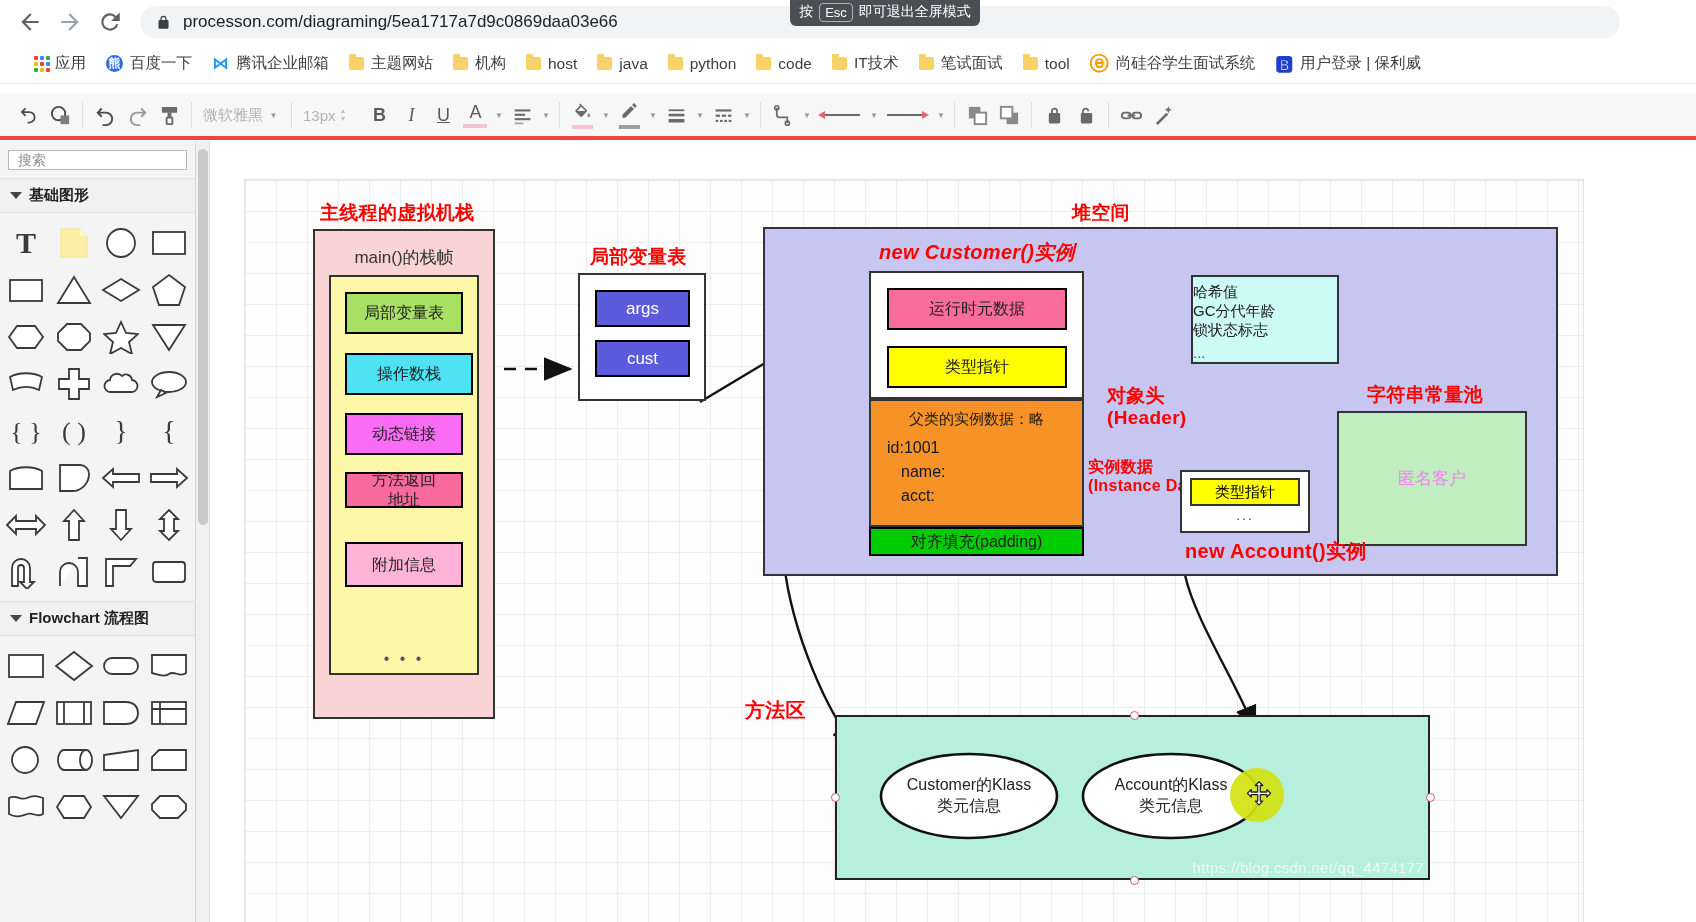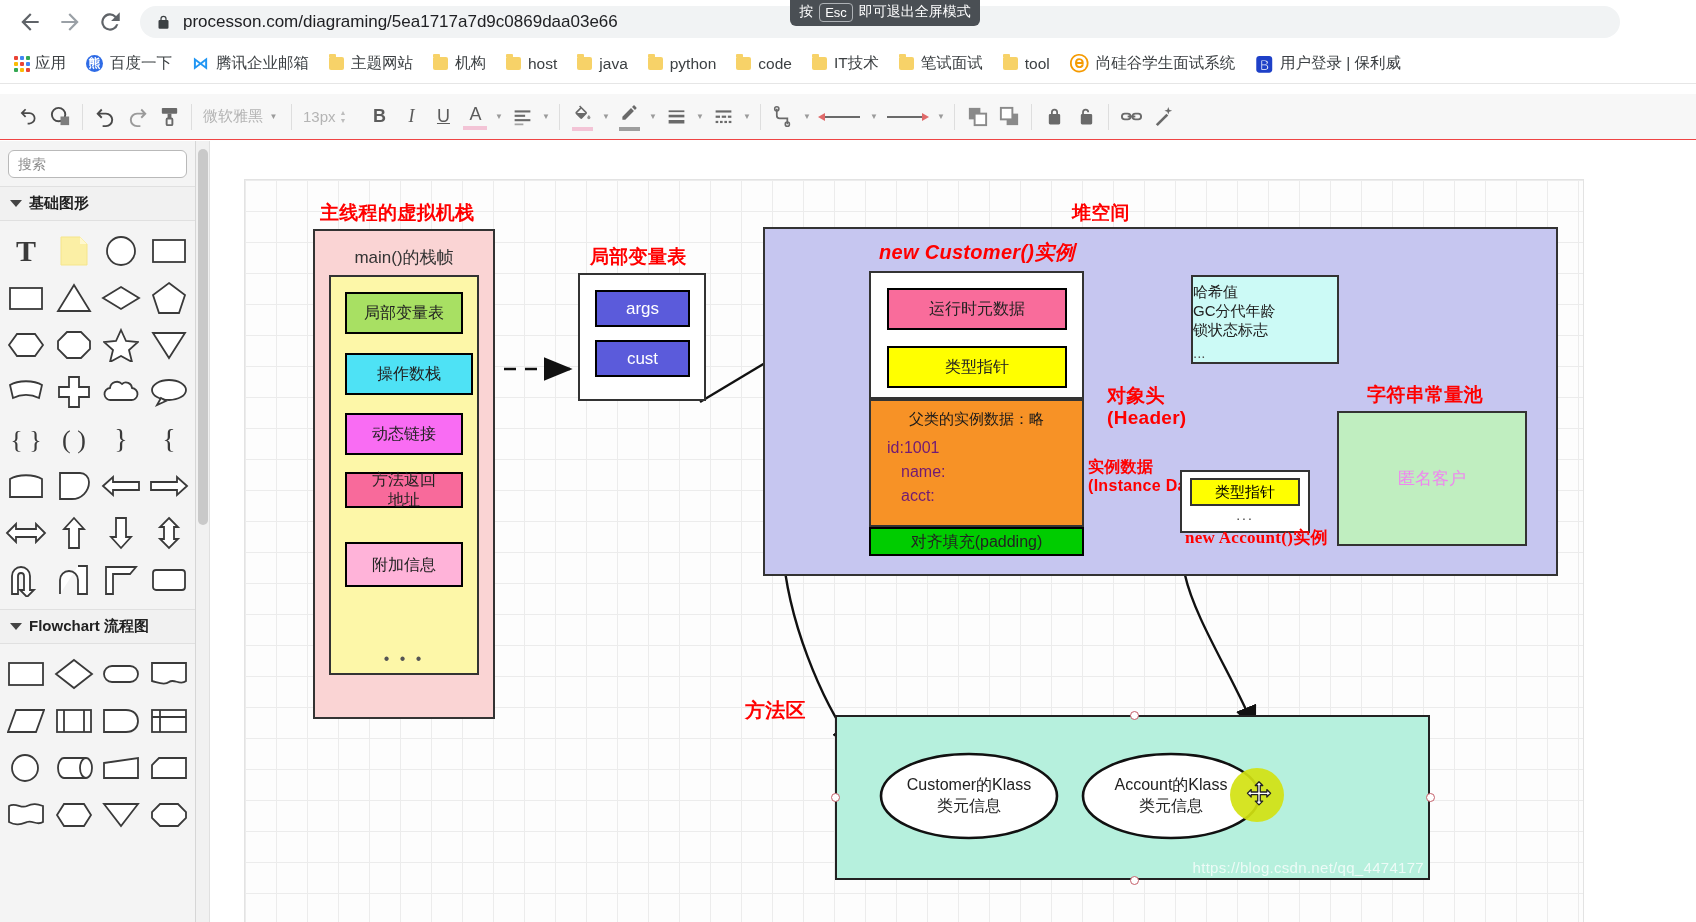--- a/index.html
+++ b/index.html
@@ -41,21 +41,21 @@
     color: #fff; font-size: 14px; z-index: 60; padding-top: 6px;
   }
   .fs-key {
     border: 1px solid #aeb2b6; border-radius: 4px; padding: 0px 5px;
     font-size: 13px; line-height: 17px; display:inline-block;
   }
 
   
   .bookmarks {
     position: absolute; top: 44px; left: 0; width: 1696px; height: 40px;
-    background: #fff; display: flex; align-items: center; padding: 0 4px;
+    background: #fff; display: flex; align-items: center; padding: 0 24px;
     gap: 0px; border-bottom: 1px solid #e6e6e6; overflow: hidden;
   }
   .bm {
     display: flex; align-items: center; gap: 7px; padding: 3px 10px;
     font-size: 15px; color: #3c4043; white-space: nowrap; flex: 0 0 auto;
     border-radius: 4px; cursor: default;
   }
   .bm-label { font-size: 15.5px; }
   .apps-grid { display: grid; grid-template-columns: repeat(3,4px); gap: 2px; width: 14px; }
   .apps-grid i { width: 4px; height: 4px; display:block; border-radius: 1px; }
@@ -68,21 +68,21 @@
     background:#f7d268; border-radius:1px 1px 0 0;
   }
   .circ-icon {
     width:17px;height:17px;border-radius:50%;display:flex;align-items:center;
     justify-content:center;font-size:12px;font-weight:bold;color:#fff;flex:0 0 auto;
   }
 
   
   .toolbar {
     position: absolute; top: 94px; left: 0; width: 1696px; height: 46px;
-    background: #f7f7f7; border-bottom: 1px solid #ef4444;
+    background: #f7f7f7; border-bottom: 4px solid #ef4444;
     display: flex; align-items: center; padding: 0 6px;
   }
   .tb-group { display: flex; align-items: center; height: 34px; padding: 0 7px; gap: 2px; }
   .tb-sep { width: 1px; height: 26px; background: #dedede; flex: 0 0 auto; }
   .tb-btn {
     width: 30px; height: 30px; display: flex; align-items: center; justify-content: center;
     color: #7b7b7b; border-radius: 3px; flex: 0 0 auto;
   }
   .tb-caret { width: 13px; height: 28px; display:flex;align-items:center;justify-content:center; color:#9b9b9b; font-size:8px; }
   .tb-select {
@@ -98,21 +98,21 @@
   .tb-underline { border-bottom: 4px solid #f3c4d6; padding-bottom: 1px; }
   .tb-underline-gray { border-bottom: 4px solid #9e9e9e; padding-bottom: 1px; }
 
   
   .sidepanel {
     position: absolute; top: 141px; left: 0; width: 196px; height: 781px;
     background: #f4f4f4; border-right: 1px solid #d6d6d6; overflow: hidden;
   }
   .search-wrap { padding: 9px 8px 8px 8px; background:#f4f4f4; }
   .search-box {
-    height: 28px; border: 1px solid #b9b9b9; background: #fff; border-radius: 6px;
+    height: 20px; border: 1px solid #b9b9b9; background: #fff; border-radius: 0;
     display: flex; align-items: center; padding: 0 7px;
   }
   .search-box input {
     border: none; outline: none; flex: 1; font-size: 14px; color: #666;
     font-family: "Liberation Sans", sans-serif; background: transparent;
   }
   .search-box input::placeholder { color: #8d8d8d; }
   .sec-head {
     display:flex; align-items:center; gap:7px; padding: 7px 10px;
     border-top: 1px solid #e0e0e0; border-bottom: 1px solid #e0e0e0;
@@ -797,21 +797,21 @@
       <div class="node" style="left:518px; top:47px; width:795px; height:349px; background:#c6c6f0; border:2px solid #333;"></div>
 
       <div class="lbl-red" style="left:634px; top:61px; font-size:20px;font-style:italic;">new Customer()实例</div>
 
       <div class="node" style="left:624px; top:91px; width:215px; height:128px; background:#fff; border:2px solid #333;"></div>
       <div class="box" style="left:642px; top:108px; width:180px; height:42px; background:#f96c9b;">运行时元数据</div>
       <div class="box" style="left:642px; top:166px; width:180px; height:42px; background:#ffff00;">类型指针</div>
 
       <div class="node" style="left:624px; top:219px; width:215px; height:128px; background:#f79226; border:2px solid #333;">
         <div style="padding:9px 0 0 0; text-align:center; font-size:15px; color:#1a1a1a;">父类的实例数据：略</div>
-        <div style="padding:7px 0 0 16px; font-size:16px; color:#701a75; line-height:1.5;">
+        <div style="padding:7px 0 0 16px; font-size:16px; color:#0f172a; line-height:1.5;">
           <div>id:1001</div>
           <div style="padding-left:14px;">name:</div>
           <div style="padding-left:14px;">acct:</div>
         </div>
       </div>
 
       <div class="box" style="left:624px; top:347px; width:215px; height:29px; background:#00cc00; font-size:16px;">对齐填充(padding)</div>
 
       <div class="node" style="left:946px; top:95px; width:148px; height:89px; background:#ccfaf6; border:2px solid #333; text-align:left; padding-top:5px;">
         <div style="font-size:15px; line-height:1.28; color:#222;">
@@ -829,21 +829,21 @@
       <div class="lbl-red" style="left:1122px; top:204px; font-size:19px;">字符串常量池</div>
 
       <div class="node" style="left:1092px; top:231px; width:190px; height:135px; background:#c0eec0; border:2px solid #333; display:flex; align-items:center; justify-content:center;">
         <span style="color:#ee88ee; font-size:17px;">匿名客户</span>
       </div>
 
       <div class="node" style="left:935px; top:290px; width:130px; height:63px; background:#fff; border:2px solid #333;">
         <div style="margin:6px 8px 0 8px; height:28px; background:#ffff00; border:2px solid #333; display:flex; align-items:center; justify-content:center; font-size:15px;">类型指针</div>
         <div style="text-align:center; font-size:14px; color:#444; letter-spacing:2px; margin-top:1px;">...</div>
       </div>
-      <div class="lbl-red" style="left:940px; top:348px; font-size:17px;font-family:Liberation Serif, serif;">new Account()实例</div>
+      <div class="lbl-red" style="left:940px; top:360px; font-size:20px;">new Account()实例</div>
 
       <div class="lbl-red" style="left:500px; top:519px; font-size:20px;">方法区</div>
 
       <div class="node" style="left:590px; top:535px; width:595px; height:165px; background:#b6f0dd; border:2px solid #222; overflow:hidden;">
         <div class="watermark">https://blog.csdn.net/qq_4474177</div>
       </div>
 
       <div class="handle" style="left:885px; top:531px;"></div>
       <div class="handle" style="left:586px; top:613px;"></div>
       <div class="handle" style="left:1181px; top:613px;"></div>

